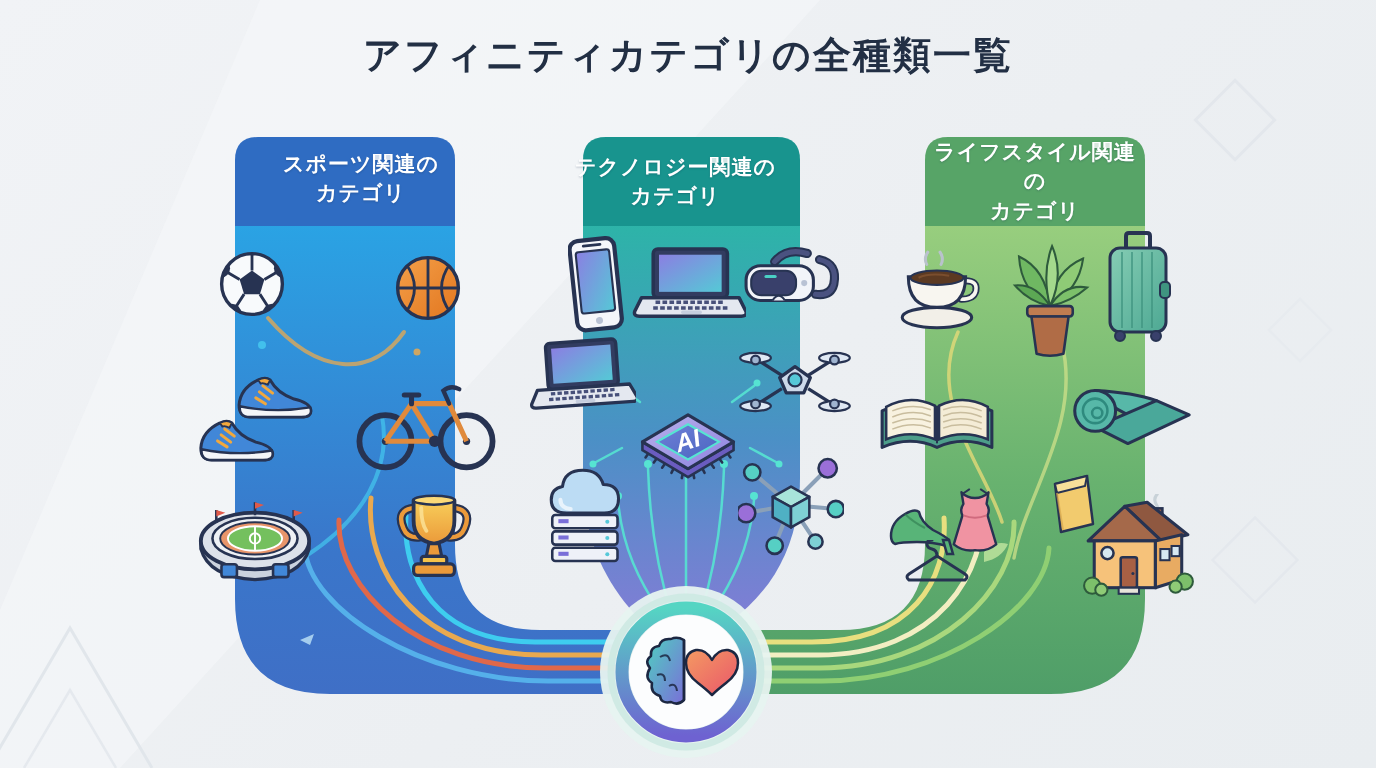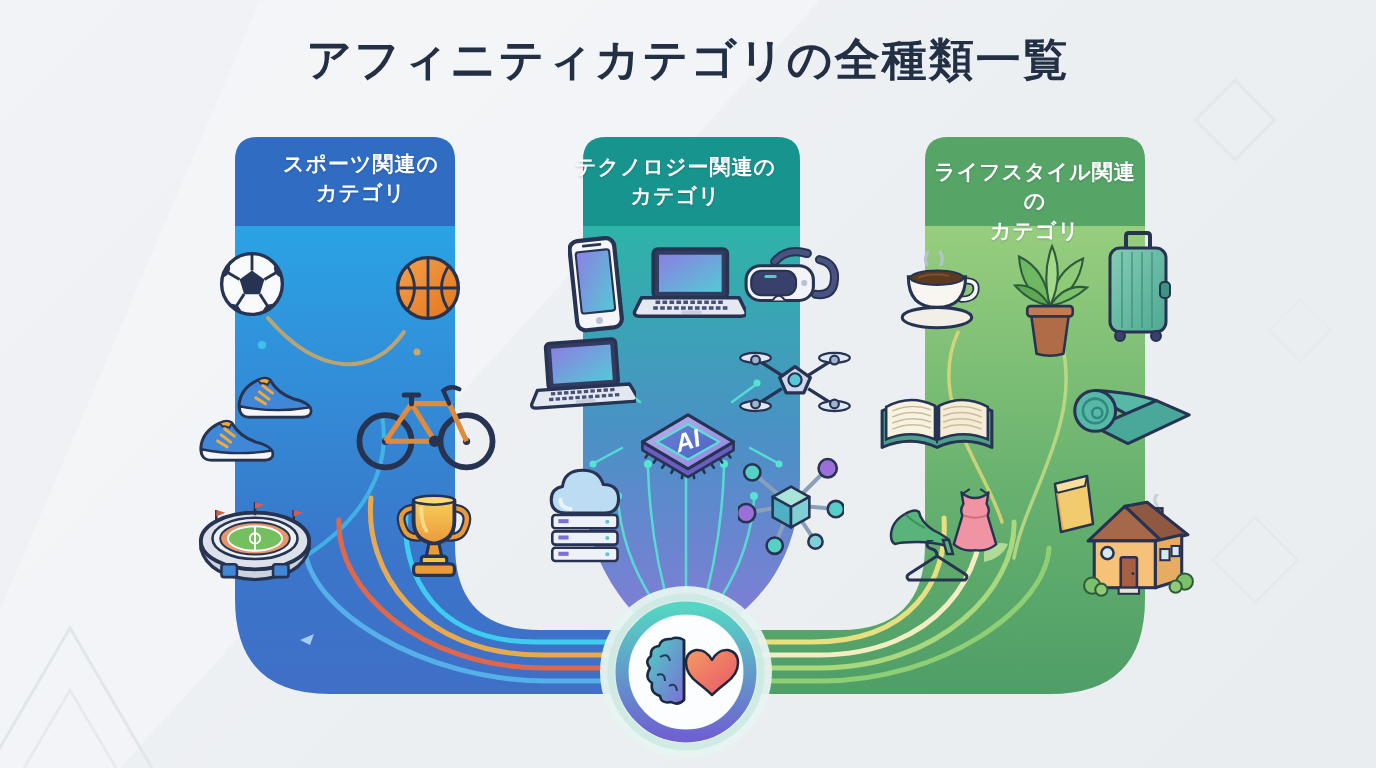--- a/index.html
+++ b/index.html
@@ -1,28 +1,28 @@
 <!DOCTYPE html>
 <html><head>
 <meta charset="utf-8">
 <style>
   html,body{margin:0;padding:0;background:#eef0f3;}
   .canvas{position:relative;width:1376px;height:768px;overflow:hidden;
           background:linear-gradient(135deg,#f1f3f6 0%,#ecEFf2 55%,#e9edf0 100%);
           font-family:"Liberation Sans","DejaVu Sans",sans-serif;}
   .scene{position:absolute;left:0;top:0;width:1376px;height:768px;}
   .title{position:absolute;left:0;top:30px;width:100%;text-align:center;
-         font-size:45px;font-weight:800;color:#222f44;letter-spacing:2px;}
+         font-size:38px;font-weight:800;color:#222f44;letter-spacing:2px;}
   .col-label{position:absolute;display:flex;align-items:center;justify-content:center;
              text-align:center;color:#ffffff;font-weight:700;font-size:21px;
              line-height:1.4;white-space:pre-line;letter-spacing:1px;
              text-shadow:0 1px 2px rgba(20,40,70,.25);}
   .lbl-1{left:235px;top:137px;width:252px;height:82px;}
   .lbl-2{left:567px;top:140px;width:217px;height:82px;}
-  .lbl-3{left:925px;top:140px;width:220px;height:82px;margin-top:20px;}
+  .lbl-3{left:925px;top:140px;width:220px;height:82px;}
   .icon{position:absolute;}
   .icon svg{width:100%;height:100%;display:block;}
 </style>
 </head>
 <body>
 
 <div class="canvas">
 
 <svg class="scene" viewBox="0 0 1376 768">
   <defs>

